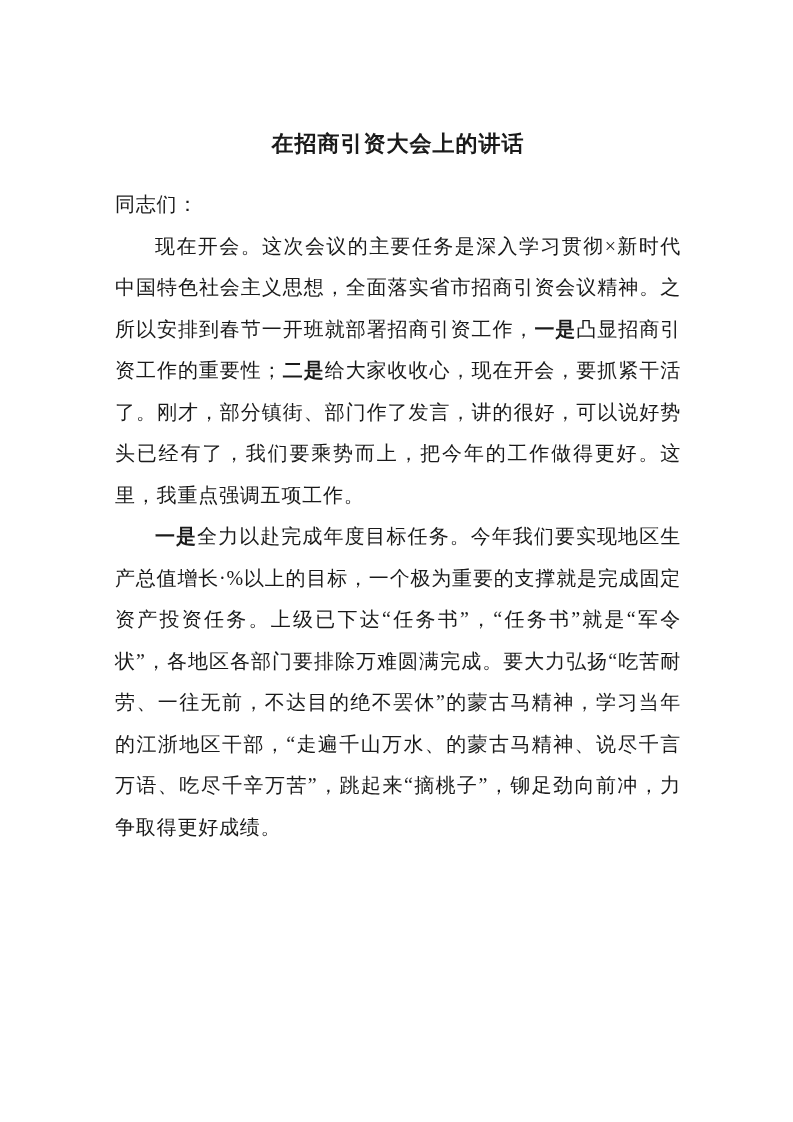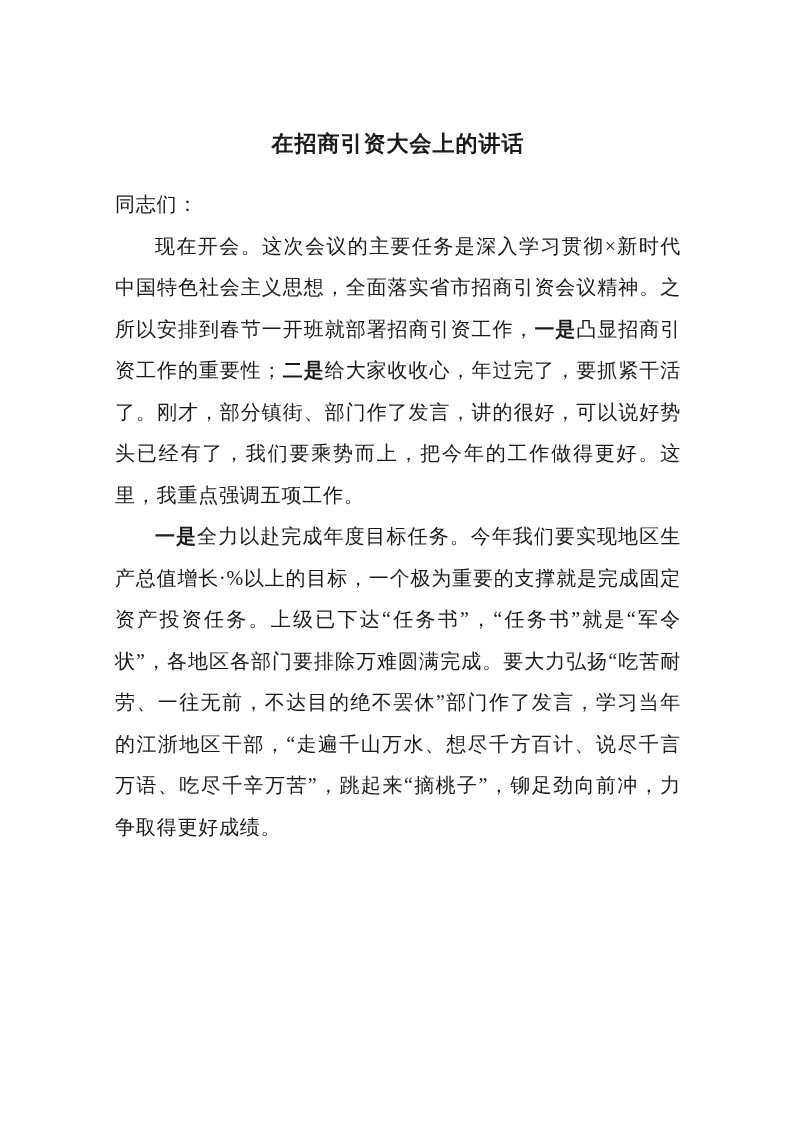--- a/index.html
+++ b/index.html
@@ -43,16 +43,16 @@
   }
 </style>
 </head>
 <body>
 
 <div class="page" style="color: rgb(26, 26, 26); background: rgb(255, 255, 255);">
   <h1 class="doc-title">在招商引资大会上的讲话</h1>
   <div class="doc-body">
     <p>同志们：</p>
 
-  <p class="para"><span>现在开会。这次会议的主要任务是深入学习贯彻×新时代中国特色社会主义思想，全面落实省市招商引资会议精神。之所以安排到春节一开班就部署招商引资工作，</span><b>一是</b><span>凸显招商引资工作的重要性；</span><b>二是</b><span>给大家收收心，年过完了，要抓紧干活了。刚才，部分镇街、部门作了发言，讲的很好，可以说好势头已经有了，我们要乘势而上，把今年的工作做得更好。这里，我重点强调五项工作。</span></p>
-      <p class="para"><b>一是</b><span>全力以赴完成年度目标任务。今年我们要实现地区生产总值增长·%以上的目标，一个极为重要的支撑就是完成固定资产投资任务。上级已下达“任务书”，“任务书”就是“军令状”，各地区各部门要排除万难圆满完成。要大力弘扬“吃苦耐劳、一往无前，不达目的绝不罢休”部门作了发言，学习当年的江浙地区干部，“走遍千山万水、想尽千方百计、说尽千言万语、吃尽千辛万苦”，跳起来“摘桃子”，铆足劲向前冲，力争取得更好成绩。</span></p>
+  <p class="para"><span>现在开会。这次会议的主要任务是深入学习贯彻×新时代中国特色社会主义思想，全面落实省市招商引资会议精神。之所以安排到春节一开班就部署招商引资工作，</span><b>一是</b><span>凸显招商引资工作的重要性；</span><b>二是</b><span>给大家收收心，现在开会，要抓紧干活了。刚才，部分镇街、部门作了发言，讲的很好，可以说好势头已经有了，我们要乘势而上，把今年的工作做得更好。这里，我重点强调五项工作。</span></p>
+      <p class="para"><b>一是</b><span>全力以赴完成年度目标任务。今年我们要实现地区生产总值增长·%以上的目标，一个极为重要的支撑就是完成固定资产投资任务。上级已下达“任务书”，“任务书”就是“军令状”，各地区各部门要排除万难圆满完成。要大力弘扬“吃苦耐劳、一往无前，不达目的绝不罢休”的蒙古马精神，学习当年的江浙地区干部，“走遍千山万水、的蒙古马精神、说尽千言万语、吃尽千辛万苦”，跳起来“摘桃子”，铆足劲向前冲，力争取得更好成绩。</span></p>
     </div>
 </div>
 
 </body></html>

